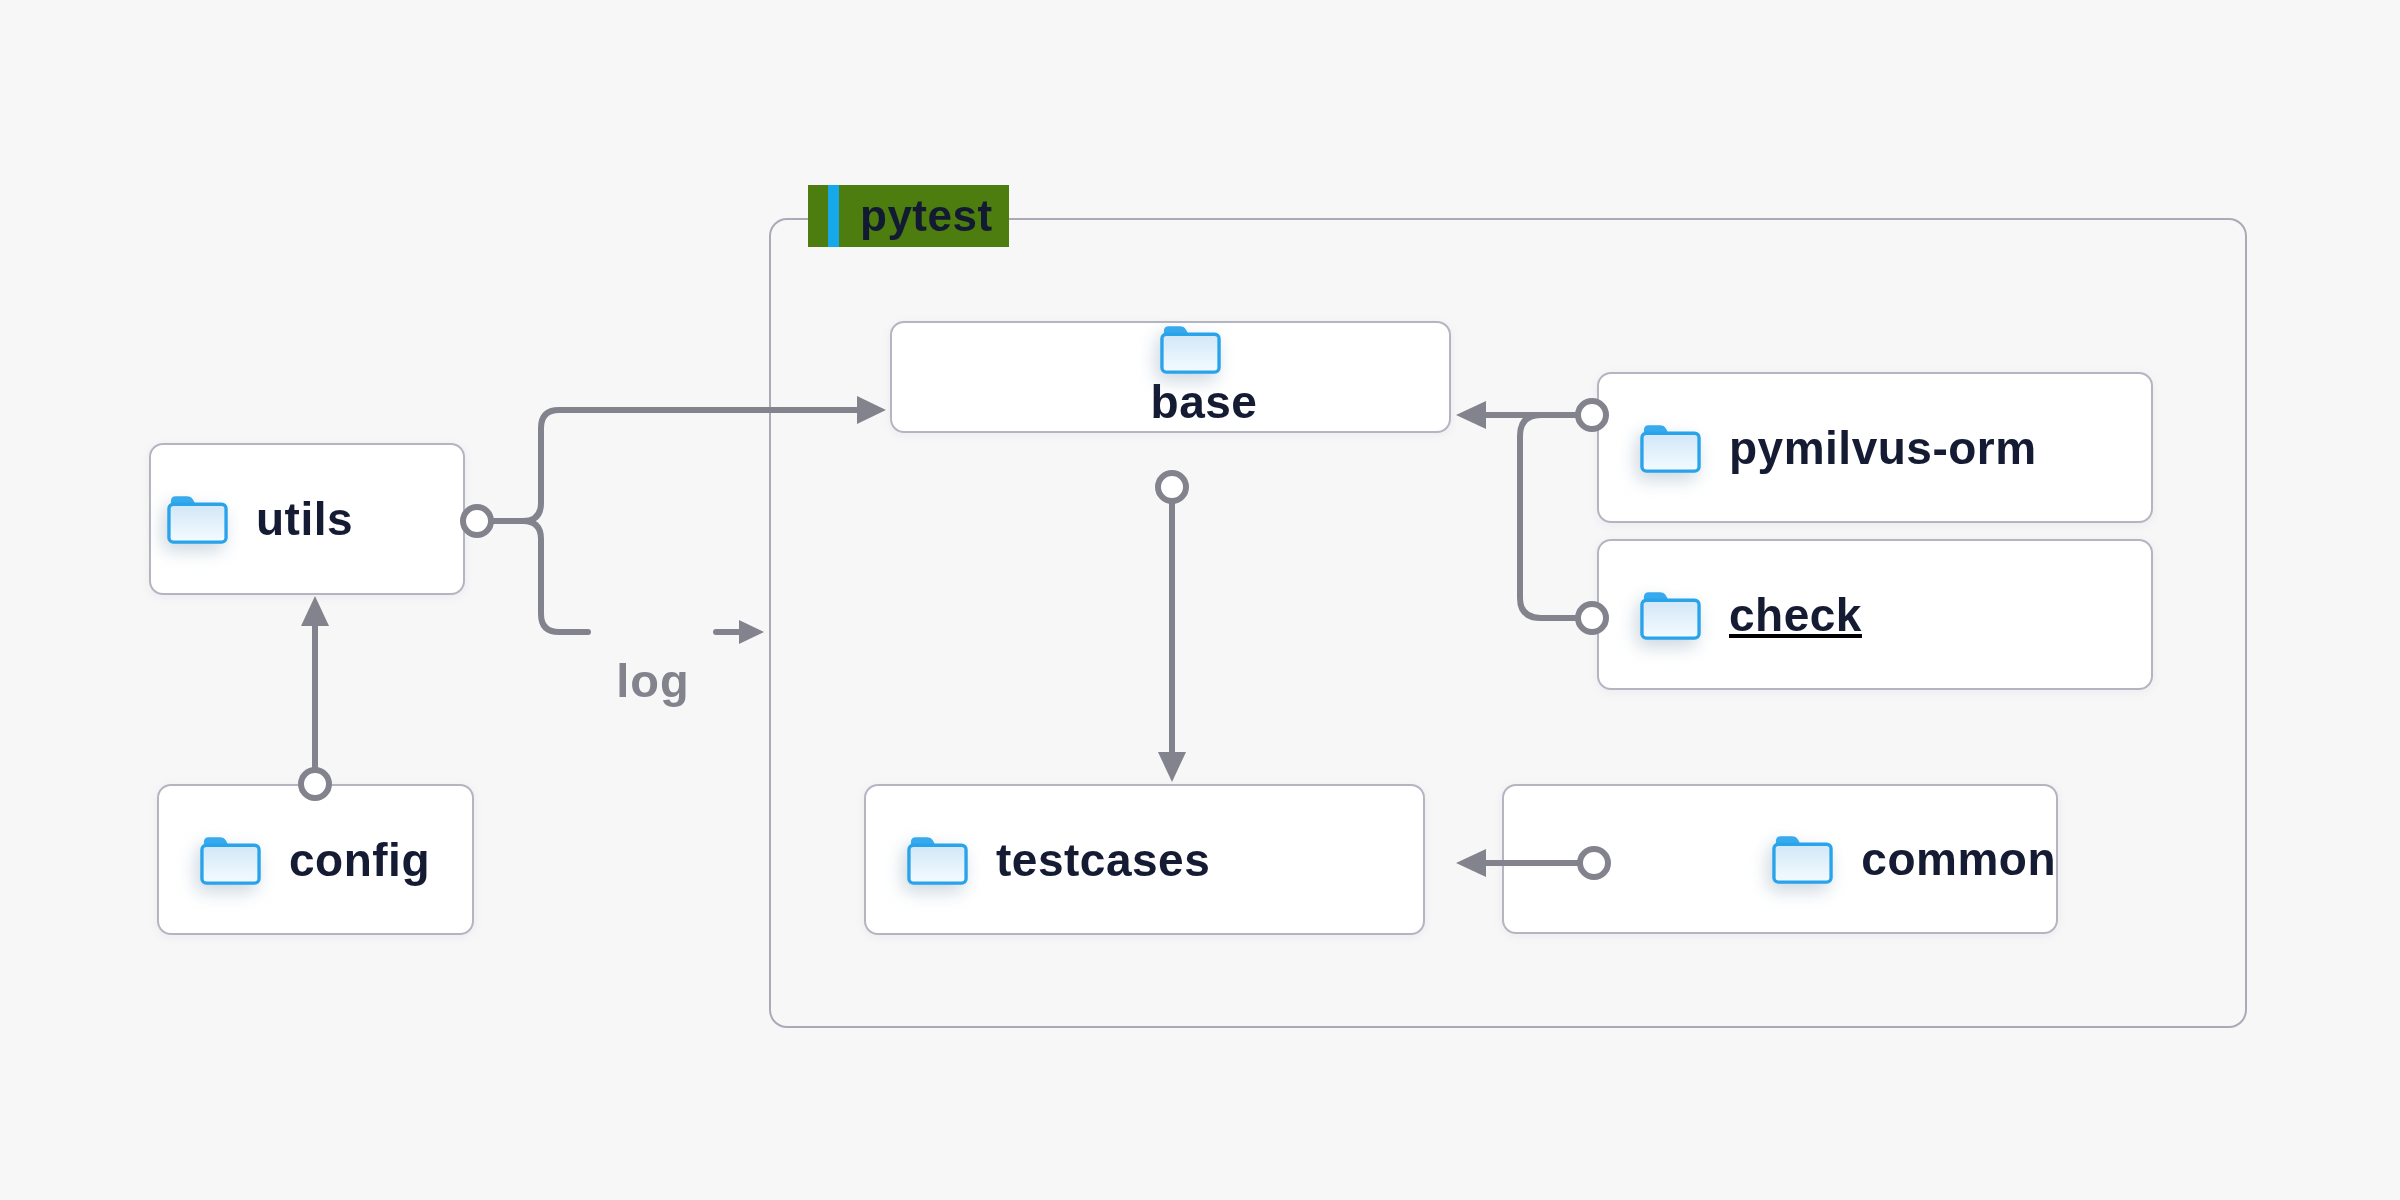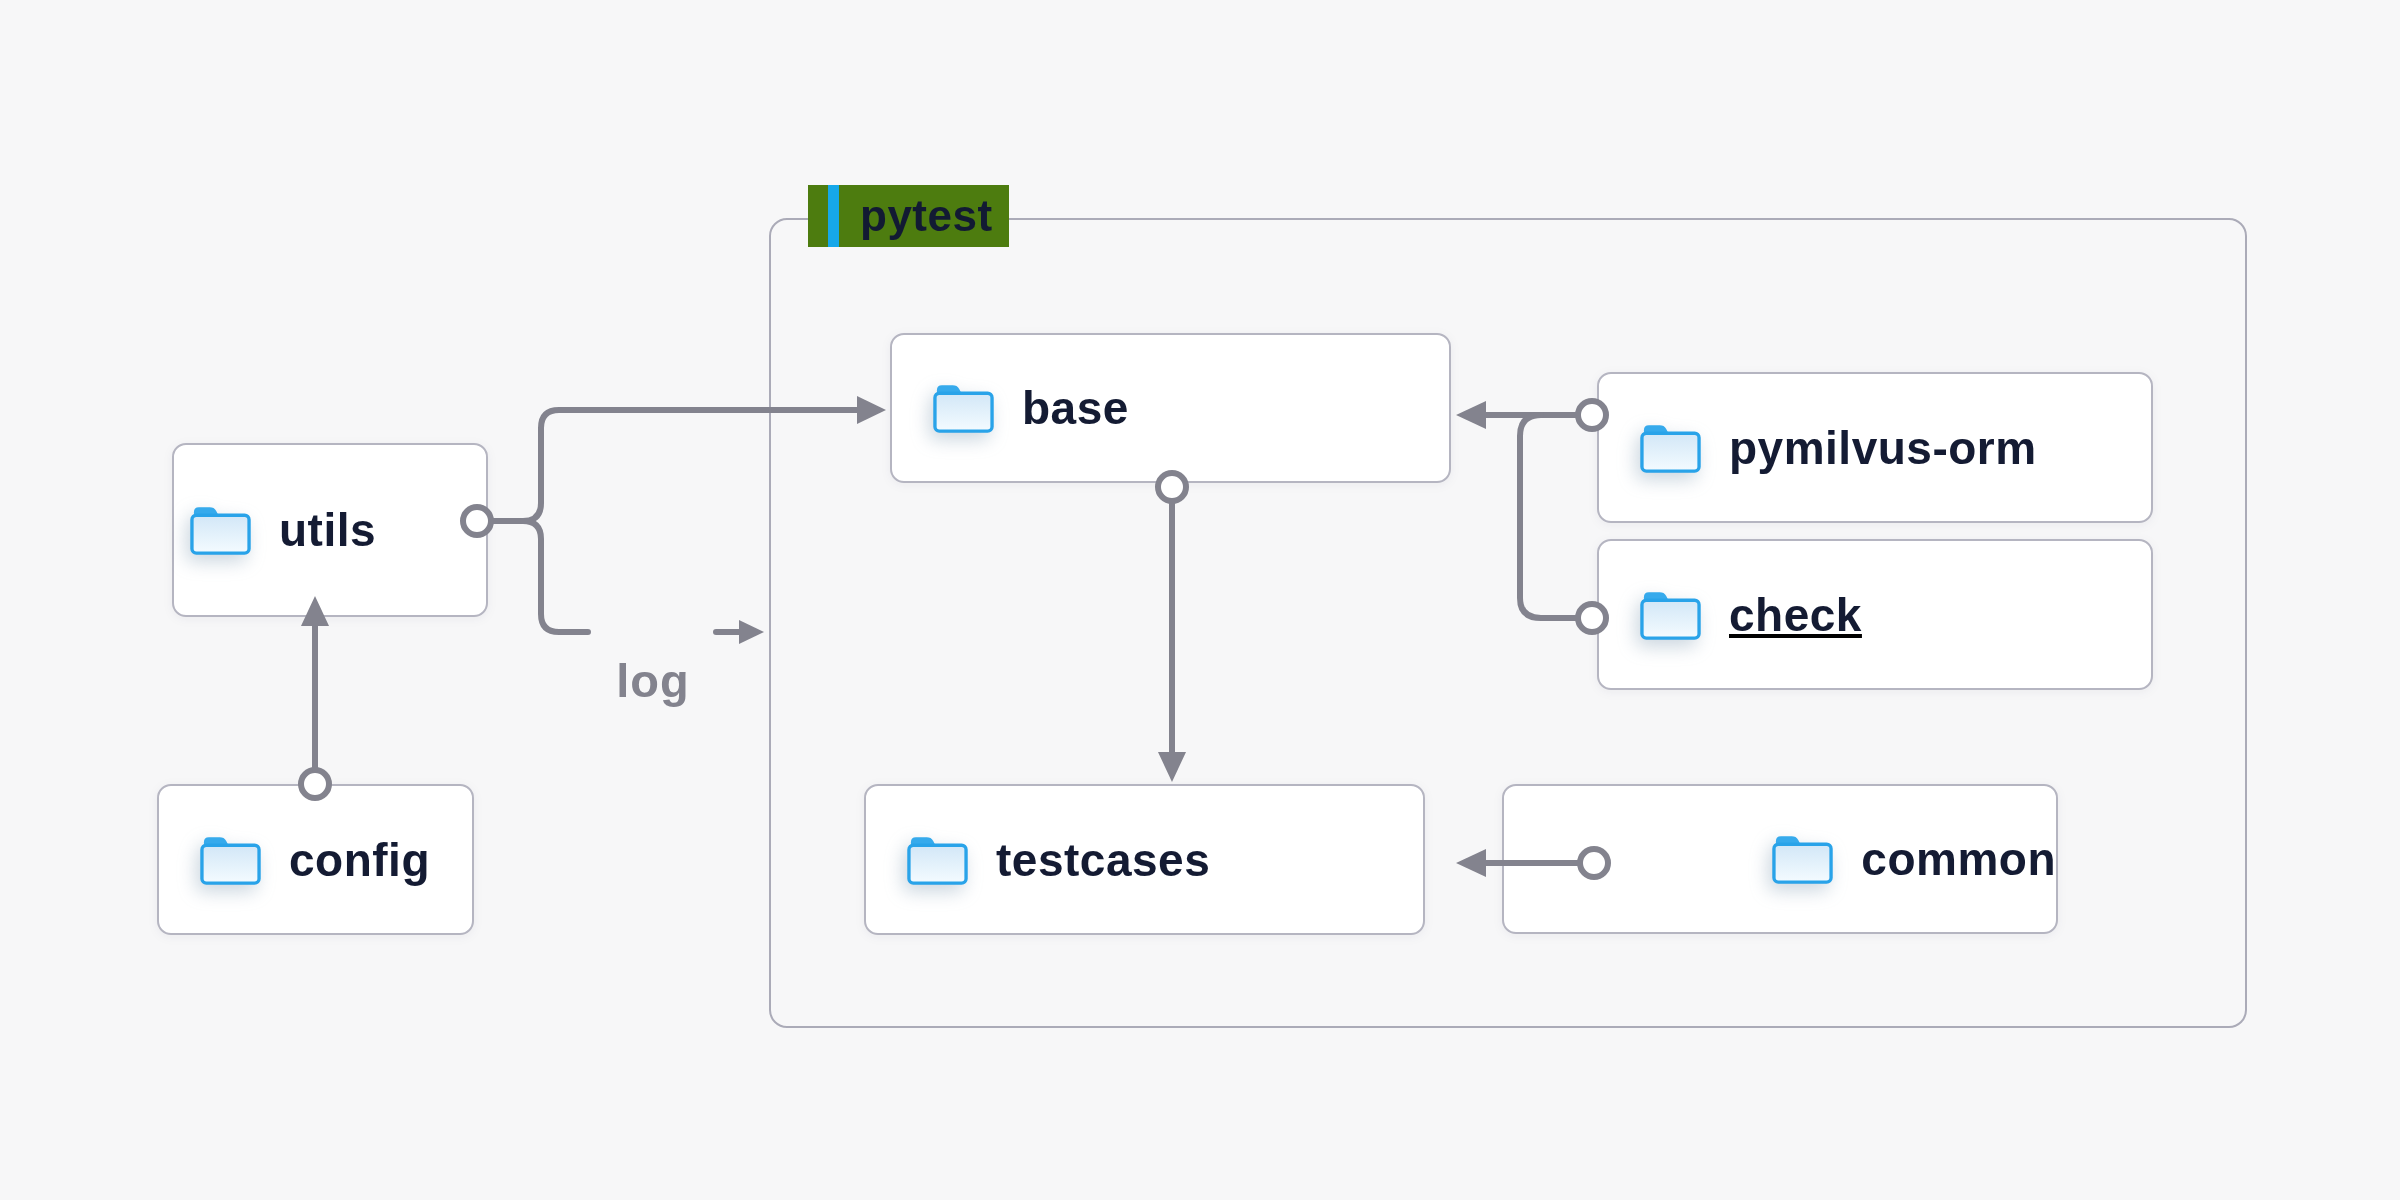--- a/index.html
+++ b/index.html
@@ -54,23 +54,23 @@
     filter:drop-shadow(0 2px 5px rgba(19,26,51,0.05));
     z-index:2;
   }
   .node .label {
     margin-left:27px;
     font-size:46px; font-weight:700; color:#141b33;
     letter-spacing:0.5px;
     white-space:nowrap;
   }
   .folder { filter:drop-shadow(-4px 7px 9px rgba(110,140,165,0.35)); flex:0 0 auto; }
-  .node-utils     { left:172px;  top:443px; width:316px; height:174px;padding-left:15px; }
+  .node-utils     { left:149px;  top:443px; width:316px; height:152px;padding-left:15px; }
   .node-config    { left:157px;  top:784px; width:317px; height:151px;text-align:right; }
-  .node-base      { left:890px;  top:333px; width:561px; height:150px; }
+  .node-base      { left:890px;  top:321px; width:561px; height:112px;flex-direction:column; }
   .node-pymilvus  { left:1597px; top:332px; width:556px; height:151px;margin-top:40px; }
   .node-check     { left:1597px; top:539px; width:556px; height:151px;text-decoration:underline; }
   .node-testcases { left:864px;  top:784px; width:561px; height:151px; }
   .node-common    { left:1502px; top:784px; width:556px; height:150px;justify-content:flex-end; }
   
   .edges {
     position:absolute; left:0; top:0;
     width:2400px; height:1200px;
     pointer-events:none;
     z-index:3;

